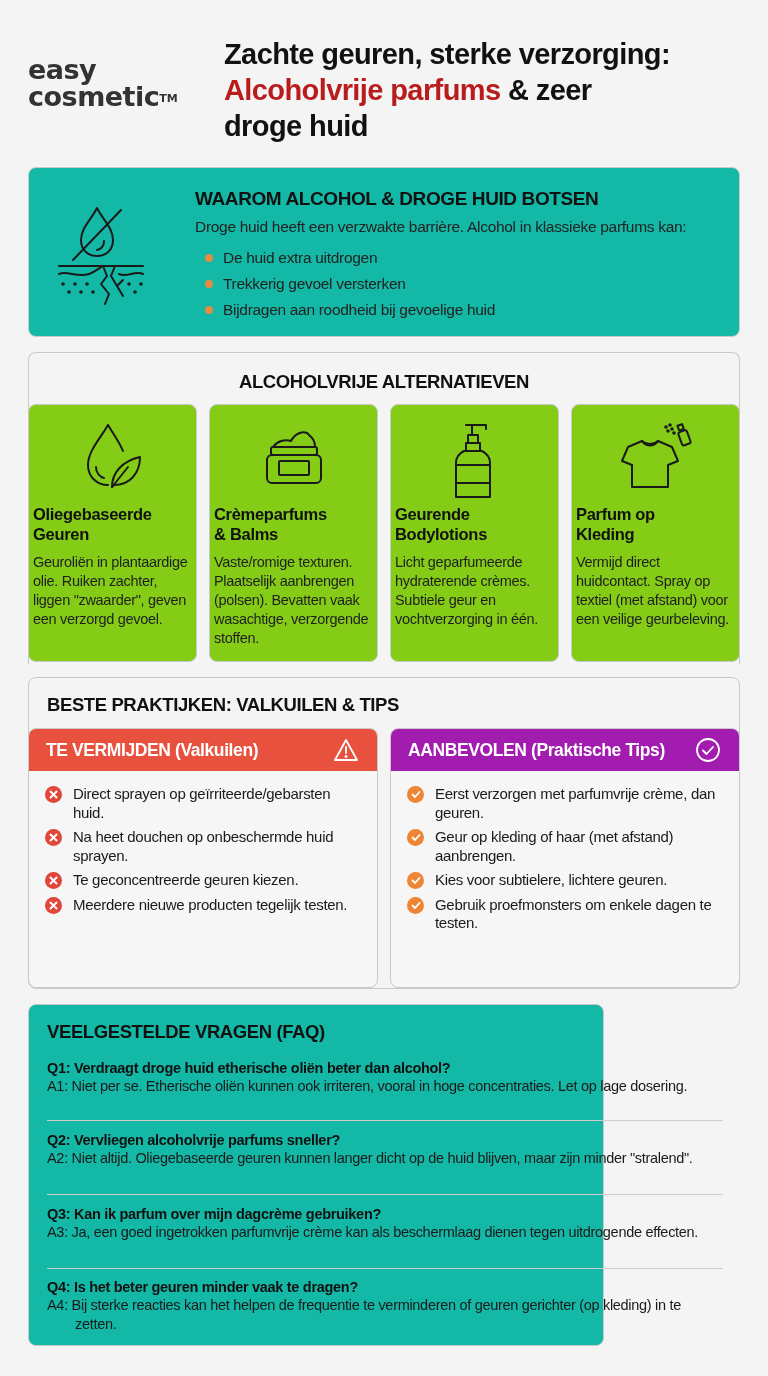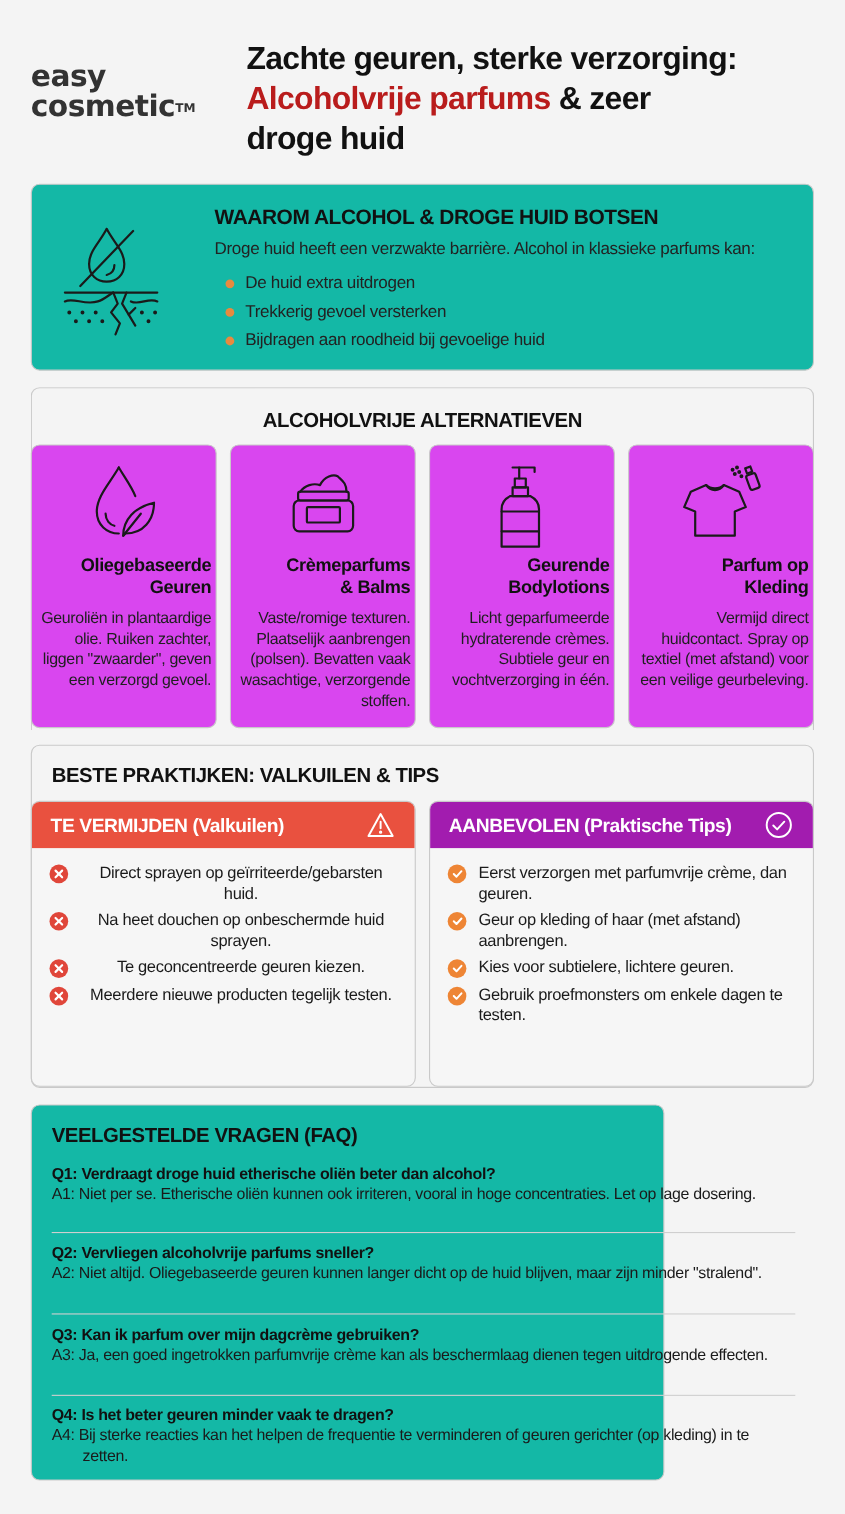--- a/index.html
+++ b/index.html
@@ -19,21 +19,21 @@
   #why .icon { position: absolute; left: 28px; top: 38px; width: 88px; height: 100px; }
   #why h2 { position: absolute; left: 166px; top: 20px; font-size: 19px; font-weight: bold; letter-spacing: -0.4px; color: #111; }
   #why .intro { position: absolute; left: 166px; top: 50px; font-size: 15.5px; color: #222; letter-spacing: -0.3px; }
   #why ul { position: absolute; left: 176px; top: 77px; list-style: none; }
   #why li { font-size: 15.5px; height: 26px; line-height: 26px; color: #222; position: relative; padding-left: 18px; letter-spacing: -0.3px; }
   #why li::before { content: ""; position: absolute; left: 0; top: 9px; width: 8px; height: 8px; border-radius: 50%; background: #e88a3f; }
 
   
   #alt { left: 28px; top: 352px; width: 712px; height: 312px; border-bottom: none; border-radius: 8px 8px 0 0; background: transparent; }
   #alt h2 { position: absolute; left: 0; width: 100%; top: 18px; text-align: center; font-size: 18.5px; font-weight: bold; letter-spacing: -0.4px; color: #111; }
-  .altcard { position: absolute; top: 404px; width: 169px; height: 258px; background: #d946ef; border: 1px solid #c9c9c9; border-radius: 8px; text-align: right; }
+  .altcard { position: absolute; top: 404px; width: 169px; height: 258px; background: #84cc16; border: 1px solid #c9c9c9; border-radius: 8px; text-align: left; }
   .altcard .ic { position: absolute; left: 0; right: 0; top: 16px; height: 78px; display: flex; justify-content: center; }
   .altcard h3 { position: absolute; left: 4px; right: 4px; top: 99px; font-size: 16.5px; font-weight: bold; line-height: 20px; color: #111; letter-spacing: -0.3px; }
   .altcard p { position: absolute; left: 4px; right: 4px; top: 148px; font-size: 14.5px; line-height: 19px; color: #1f1f1f; letter-spacing: -0.3px; }
 
   
   #best { left: 28px; top: 677px; width: 712px; height: 312px; border: 1px solid #c9c9c9; background: transparent; }
   #best h2 { position: absolute; left: 18px; top: 16px; font-size: 18.5px; font-weight: bold; letter-spacing: -0.4px; color: #111; }
   .panel { position: absolute; top: 728px; height: 260px; background: #f6f6f6; border: 1px solid #c9c9c9; border-radius: 8px; overflow: hidden; }
   .panel .phead { height: 42px; padding-left: 17px; display: flex; align-items: center; justify-content: space-between; padding-right: 18px; color: #fff; font-size: 17.5px; font-weight: bold; letter-spacing: -0.4px; }
   .panel.bad .phead { background: #e9513f; }
@@ -159,21 +159,21 @@
     </svg>
   </div>
   <h3><span>Parfum op</span><br><span>Kleding</span></h3>
   <p>Vermijd direct huidcontact. Spray op textiel (met afstand) voor een veilige geurbeleving.</p>
 </div>
 
 <section class="card" id="best">
   <h2>BESTE PRAKTIJKEN: VALKUILEN &amp; TIPS</h2>
 </section>
 
-<div class="panel bad" style="left:28px; width:350px;text-align:center;">
+<div class="panel bad" style="left:28px; width:350px;">
   <div class="phead">
     <span>TE VERMIJDEN (Valkuilen)</span>
     <svg width="26" height="24" viewBox="0 0 26 24" fill="none" stroke="#fff" stroke-width="1.8" stroke-linejoin="round">
       <path d="M13 2 L24 22 L2 22 Z"></path>
       <line x1="13" y1="9" x2="13" y2="15" stroke-linecap="round"></line>
       <circle cx="13" cy="18.5" r="0.6" fill="#fff"></circle>
     </svg>
   </div>
   <ul>
     <li><span class="mark">

